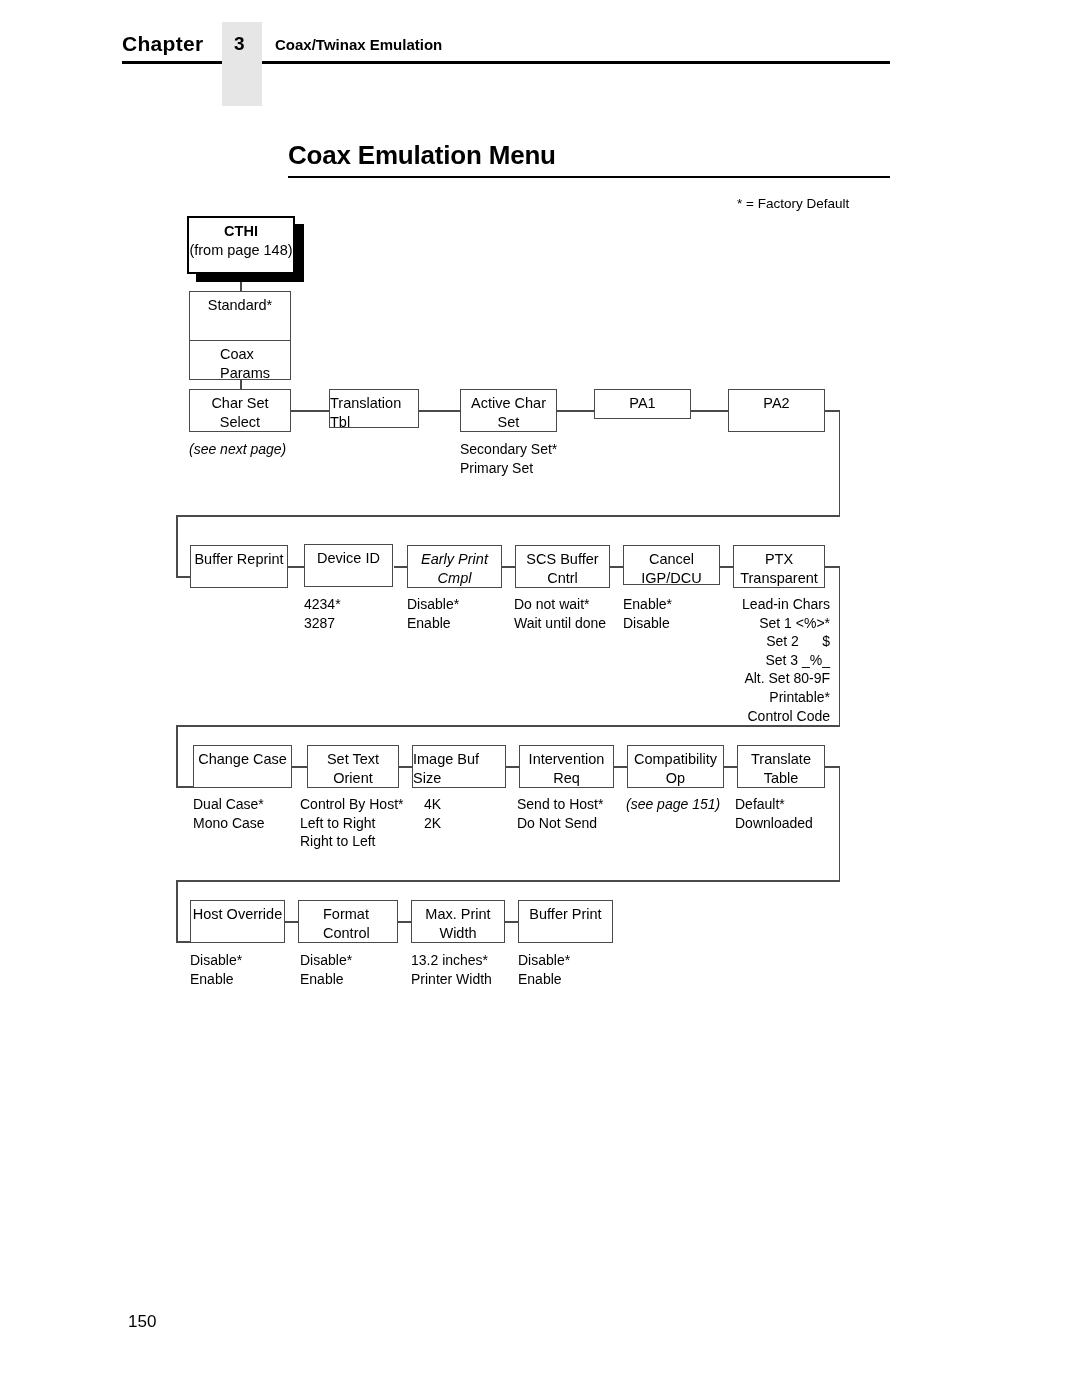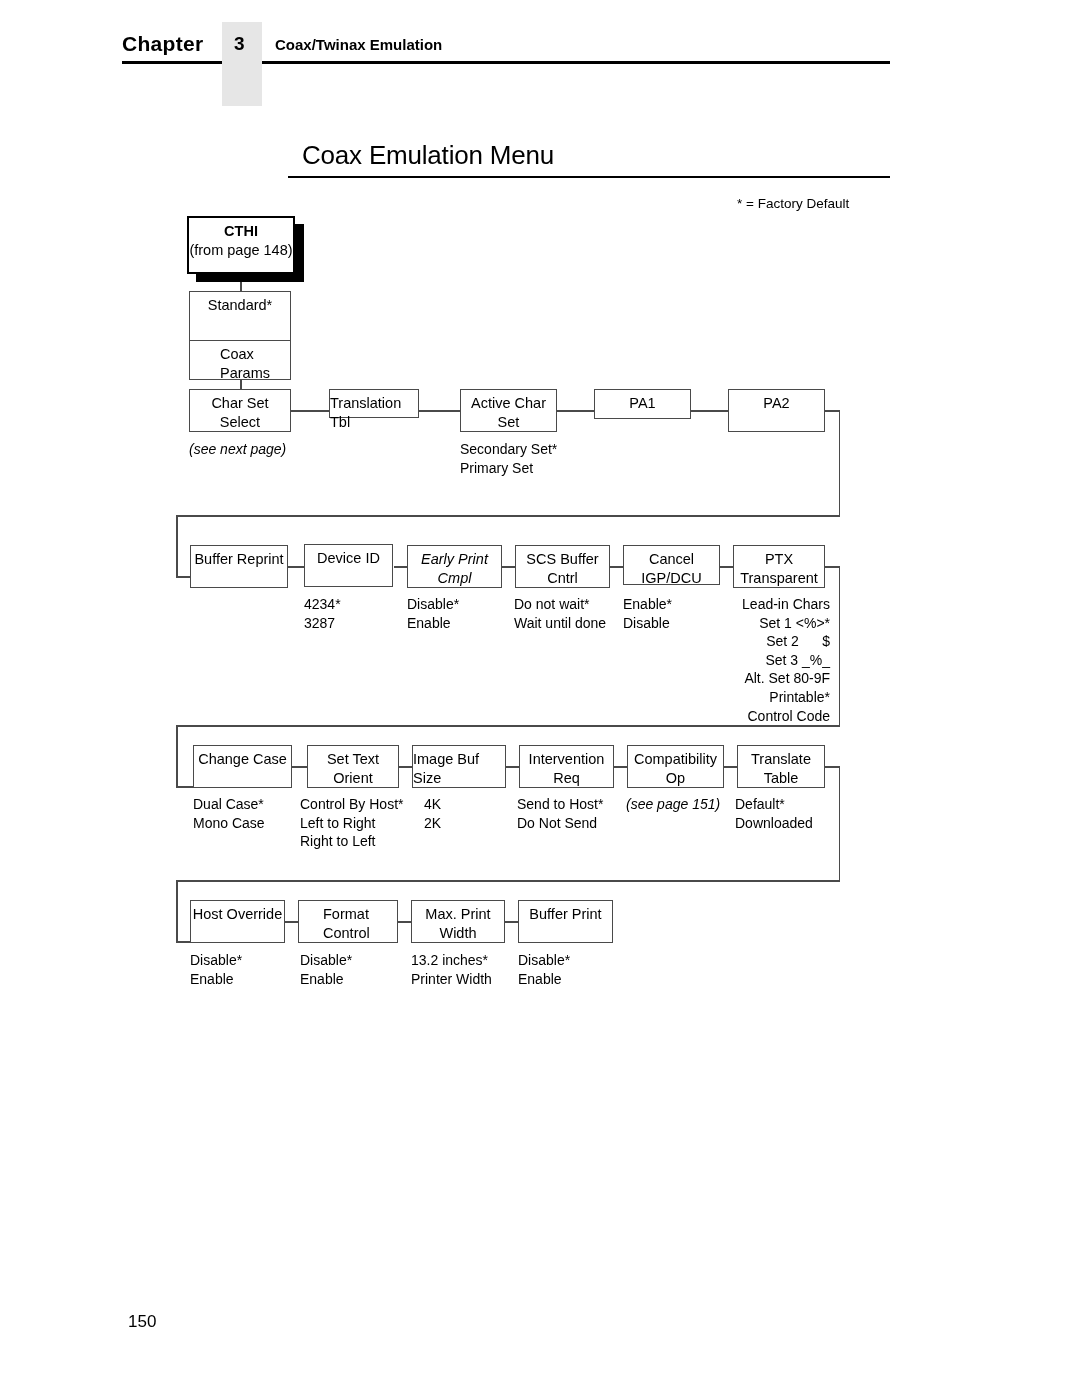--- a/index.html
+++ b/index.html
@@ -53,23 +53,22 @@
     left: 275px; top: 36px;
     font-size: 15px;
     font-weight: bold;
   }
 
   
   .title {
     position: absolute;
     left: 288px; top: 140px;
     font-size: 26px;
-    font-weight: normal;
+    font-weight: bold;
     letter-spacing: -.2px;
-    margin-left: 14px;
   }
   .title-rule {
     position: absolute;
     left: 288px; top: 176px;
     width: 602px; height: 2px;
     background: #000;
   }
 
   
   .legend {
@@ -160,21 +159,21 @@
   <span>Coax Params</span>
 </div>
 <div class="line v" style="left:240px; top:380px; height:9px;"></div>
 
 <div class="node" style="left:189px; top:389px; width:102px; height:43px;">
   <span>Char Set</span>
   <span>Select</span>
 </div>
 <div class="line h" style="left:291px; top:410px; width:38px;"></div>
 
-<div class="node" style="left:329px; top:389px; width:90px; height:29px;align-items:center;">
+<div class="node" style="left:329px; top:389px; width:90px; height:39px;align-items:center;">
   <span>Translation Tbl</span>
 </div>
 <div class="line h" style="left:419px; top:410px; width:41px;"></div>
 
 <div class="node" style="left:460px; top:389px; width:97px; height:43px;">
   <span>Active Char</span>
   <span>Set</span>
 </div>
 <div class="line h" style="left:557px; top:410px; width:37px;"></div>
 

